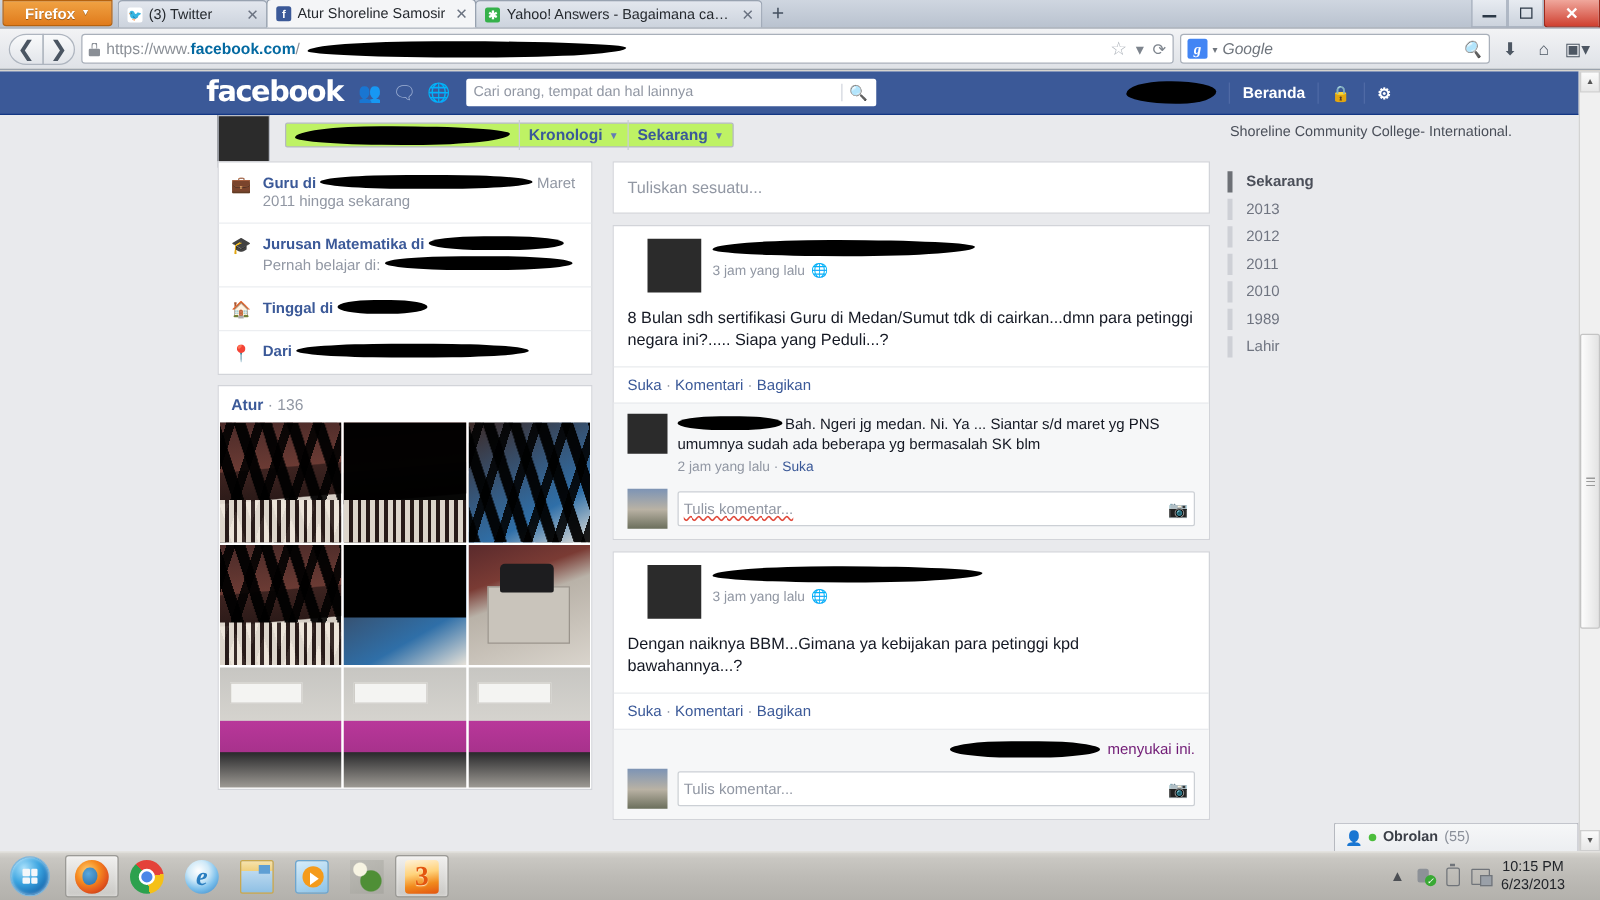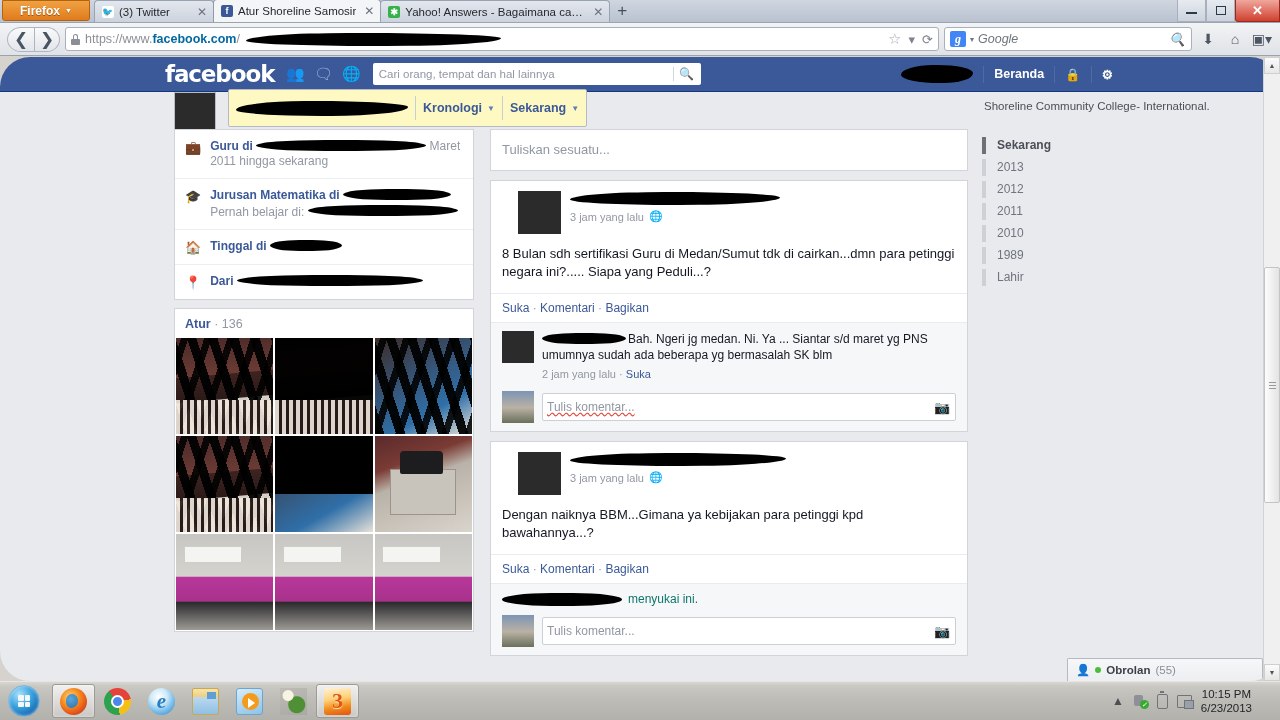--- a/index.html
+++ b/index.html
@@ -118,21 +118,21 @@
     font-weight: bold; font-size: 12px; border-radius: 2px;
     display: flex; align-items: center; justify-content: center;
     font-family: "Liberation Serif", serif;
   }
   .search-mag { margin-left: auto; color: #4a7fd4; font-size: 13px; }
   .toolbtn { width: 22px; text-align: center; font-size: 14px; color: #4d5763; }
 
   
   .viewport {
     position: absolute; left: 0; top: 57px; width: 1280px; height: 624px;
-    background: #e9eaed; overflow: hidden; border-radius: 30px;
+    background: #e9eaed; overflow: hidden;
   }
   
   .fbbar {
     position: absolute; left: 0; top: 0; width: 1263px; height: 35px;
     background: #3b5998; border-bottom: 1px solid #133783;
     display: flex; align-items: center;
   }
   .fb-logo {
     color: #fff; font-size: 23px; font-weight: bold; letter-spacing: -1.1px;
     margin-left: 165px; font-family: "DejaVu Sans", sans-serif;
@@ -152,21 +152,21 @@
   
   .profilebar {
     position: absolute; left: 174px; top: 36px; width: 790px; height: 30px;
     display: flex; align-items: center;
   }
   .profilebar .avatar-sm {
     width: 42px; height: 42px; background: #2b2b2b; margin-top: 10px;
     border: 1px solid #b9bdc7;
   }
   .name-pill {
-    margin-left: 12px; height: 38px; background: #fef9c3;
+    margin-left: 12px; height: 20px; background: #bef264;
     border: 1px solid #b5b9c3; border-radius: 2px;
     display: flex; align-items: center;
   }
   .name-redact { width: 172px; height: 15px; background: #000; margin: 0 7px; border-radius: 40% 55% 45% 50%/60% 40% 60% 40%; }
   .pill-btn {
     height: 24px; padding: 0 7px; border-left: 1px solid #c9cdd6;
     display: flex; align-items: center; gap: 5px;
     font-size: 12.5px; font-weight: bold; color: #3b5998;
   }
   .pill-btn .caret { font-size: 8px; color: #637bb5; }
@@ -247,21 +247,21 @@
   .comment-time a { color: #3b5998; }
   .cbox { display: flex; gap: 8px; align-items: center; margin-top: 9px; }
   .avatar-me { width: 32px; height: 32px; flex: 0 0 32px; background: linear-gradient(180deg,#7d94b5 0%,#b9b2a4 52%,#6b6f5c 100%); }
   .cinput {
     flex: 1 1 auto; height: 28px; background: #fff; border: 1px solid #ccd0d5;
     border-radius: 2px; display: flex; align-items: center; padding: 0 4px;
     font-size: 12px; color: #9197a3;
   }
   .cinput .cam-ic { margin-left: auto; color: #9197a3; font-size: 13px; }
   .spellerr { text-decoration: underline wavy #e04a3c; text-decoration-skip-ink: none; }
-  .likes-row { display: flex; align-items: center; gap: 6px; font-size: 12px; color: #0f766e; }
+  .likes-row { display: flex; align-items: center; gap: 6px; font-size: 12px; color: #701a75; justify-content: flex-end; }
   .like-redact { width: 120px; height: 13px; background: #000; border-radius: 45%/55%; }
 
   
   .rightcol { position: absolute; left: 978px; top: 36px; width: 285px; }
   .college-line { font-size: 11.5px; color: #4a4f59; padding: 7px 4px 0 6px; }
   .yearnav { margin-top: 22px; }
   .yearitem {
     display: flex; align-items: center; gap: 11px;
     height: 22px; font-size: 12px; color: #6f7480; padding-left: 4px;
   }

